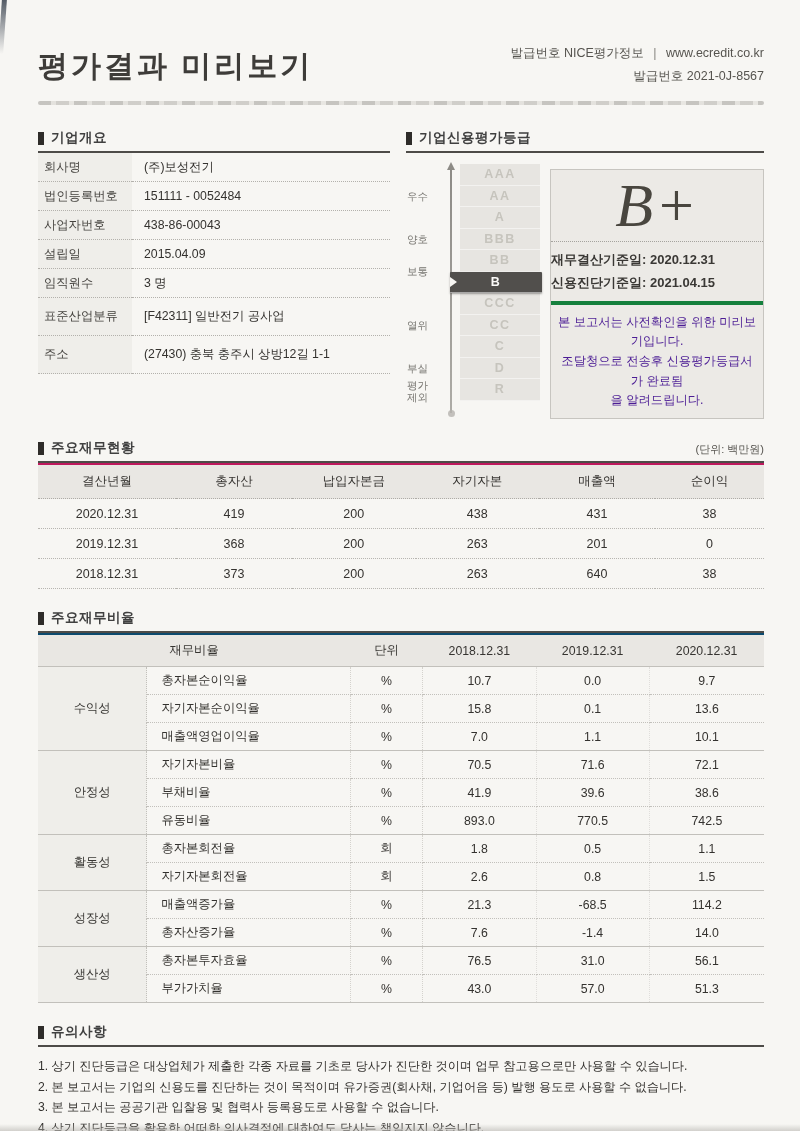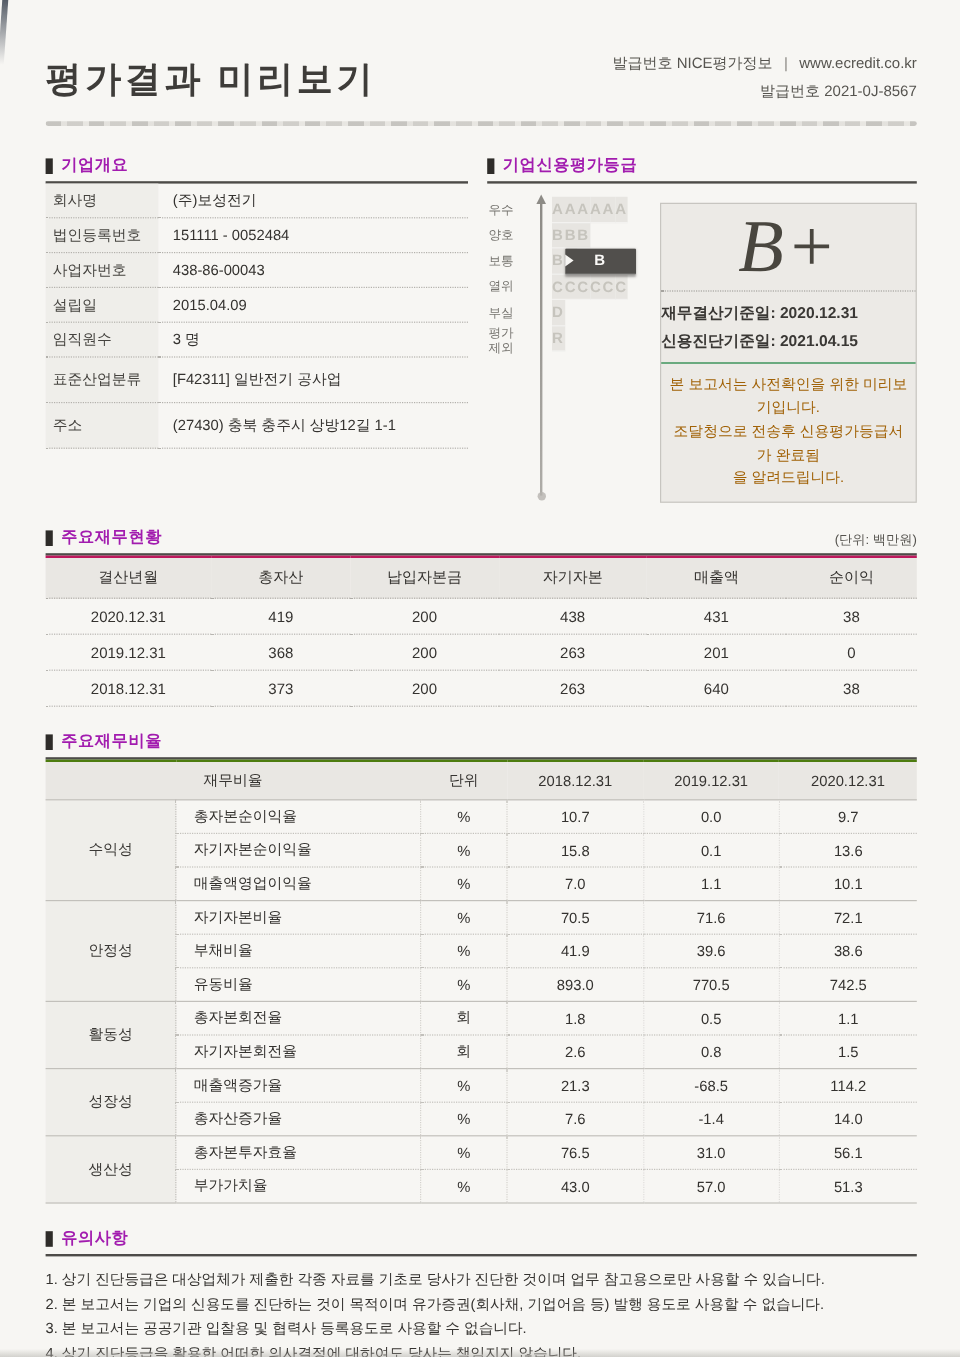--- a/index.html
+++ b/index.html
@@ -21,21 +21,21 @@
   .doc-header { display:flex; justify-content:space-between; align-items:flex-start; }
   .doc-title { font-size:30px; font-weight:bold; letter-spacing:3px; color:#3e3c39; padding-top:8px; }
   .doc-meta { text-align:right; font-size:12.5px; color:#56544f; line-height:1.8; padding-top:4px; }
   .doc-meta .sep { margin:0 6px; color:#8a8883; }
   .header-divider { margin-top:14px; height:4px; border-radius:2px; opacity:.75;
     background:repeating-linear-gradient(90deg,#b6b4af 0 13px,#dddbd6 13px 18px,#c3c1bc 18px 31px,#e3e1dc 31px 36px); }
 
   
   .section-head { display:flex; align-items:flex-end; justify-content:space-between;
     border-bottom:2px solid #4d4b48; padding-bottom:4px; }
-  .section-title { display:flex; align-items:center; font-size:13.5px; font-weight:bold; color:#a21caf; letter-spacing:.5px; }
+  .section-title { display:flex; align-items:center; font-size:13.5px; font-weight:bold; color:#404040; letter-spacing:.5px; }
   .section-bar { display:inline-block; width:6px; height:13px; background:#2e2c29; margin-right:7px; }
   .unit-note { font-size:11px; color:#55534e; }
 
   
   .two-col { display:flex; gap:16px; margin-top:24px; }
   .col-left { width:352px; }
   .col-right { flex:1; }
 
   
   .ov-table { width:100%; border-collapse:collapse; font-size:12.3px; }
@@ -49,38 +49,38 @@
   .scale-wrap { position:relative; width:134px; padding:3px 0 3px 0; }
   .scale-arrow { position:absolute; left:44px; top:8px; bottom:6px; width:2px;
     background:linear-gradient(to bottom,#8d8b86,#aeaca7); }
   .scale-arrow:before { content:""; position:absolute; top:-7px; left:-3.5px;
     border-left:4.5px solid transparent; border-right:4.5px solid transparent; border-bottom:8px solid #8d8b86; }
   .scale-arrow:after { content:""; position:absolute; bottom:-4px; left:-2.5px; width:7px; height:7px;
     background:#b5b3ae; border-radius:50%; opacity:.8; }
   .scale-group { display:flex; }
   .scale-label { width:40px; display:flex; align-items:center; justify-content:flex-start;
     font-size:10.5px; color:#76746f; white-space:pre-line; line-height:1.15; padding-left:1px; }
-  .scale-grades { margin-left:14px; flex:1; display:flex; flex-direction:row; }
+  .scale-grades { margin-left:14px; flex:1; display:flex; flex-direction:column; }
   .grade-cell { height:21.5px; line-height:21.5px; text-align:center; background:#e7e5e1;
     color:#c6c4bd; font-weight:bold; font-size:12.5px; letter-spacing:1.5px;
     border-bottom:1px solid rgba(255,255,255,.5); }
   .grade-cell.active { position:relative; left:-10px; width:calc(100% + 12px); background:#514f4c;
     color:#fbfaf8; border-radius:1px; box-shadow:0 1px 2px rgba(60,58,55,.45); }
   .grade-cell.active:before { content:""; position:absolute; left:0; top:50%; transform:translateY(-50%);
     border-top:5px solid transparent; border-bottom:5px solid transparent; border-left:7px solid #f7f6f3; }
 
   
   .rating-panel { flex:1; margin-top:8px; border:1px solid #c7c5c0; background:#eceae6;
     display:flex; flex-direction:column; height:250px; }
   .grade-display { flex:1; display:flex; align-items:center; justify-content:center;
     font-family:"Liberation Serif", serif; font-style:italic; font-size:62px; color:#49463f; letter-spacing:2px; }
   .rating-dates { border-top:1px dotted #a5a39e; text-align:left; padding:7px 0 6px 0;
     font-size:13px; font-weight:bold; color:#3a3835; line-height:1.75; }
-  .rating-notice { border-top:1px solid #15803d; text-align:center; padding:8px 6px 9px 6px;
-    font-size:12.3px; color:#a16207; line-height:1.6; white-space:pre-line; }
+  .rating-notice { border-top:4px solid #15803d; text-align:center; padding:8px 6px 9px 6px;
+    font-size:12.3px; color:#4c1d95; line-height:1.6; white-space:pre-line; }
 
   
   .section { margin-top:20px; }
   .data-table { width:100%; border-collapse:collapse; table-layout:fixed; font-size:12.5px; margin-top:0; }
   .data-table th { background:#e9e7e3; font-weight:normal; color:#34322f; padding:8px 4px;
     border-bottom:1px dotted #aeaca7; text-align:center; }
   .data-table td { padding:7.5px 4px; text-align:center; border-bottom:1px dotted #b7b5b0; color:#34322f; }
 
   
   .ratio-table { width:100%; border-collapse:collapse; table-layout:fixed; font-size:12.3px; }
@@ -289,21 +289,21 @@
       </table>
     </div>
 
     <div class="section">
       <div class="section-head">
         <div class="section-title">
           <span class="section-bar"></span>
           <span>주요재무비율</span>
         </div>
       </div>
-      <table class="ratio-table" style="border-top:2px solid #4d7c0f;">
+      <table class="ratio-table" style="border-top:2px solid #0c4a6e;">
         <colgroup>
             <col style="width:15%">
             <col style="width:28%">
             <col style="width:10%">
             <col style="width:15.6%">
             <col style="width:15.6%">
             <col style="width:15.8%">
           </colgroup>
         <thead>
             <tr>

